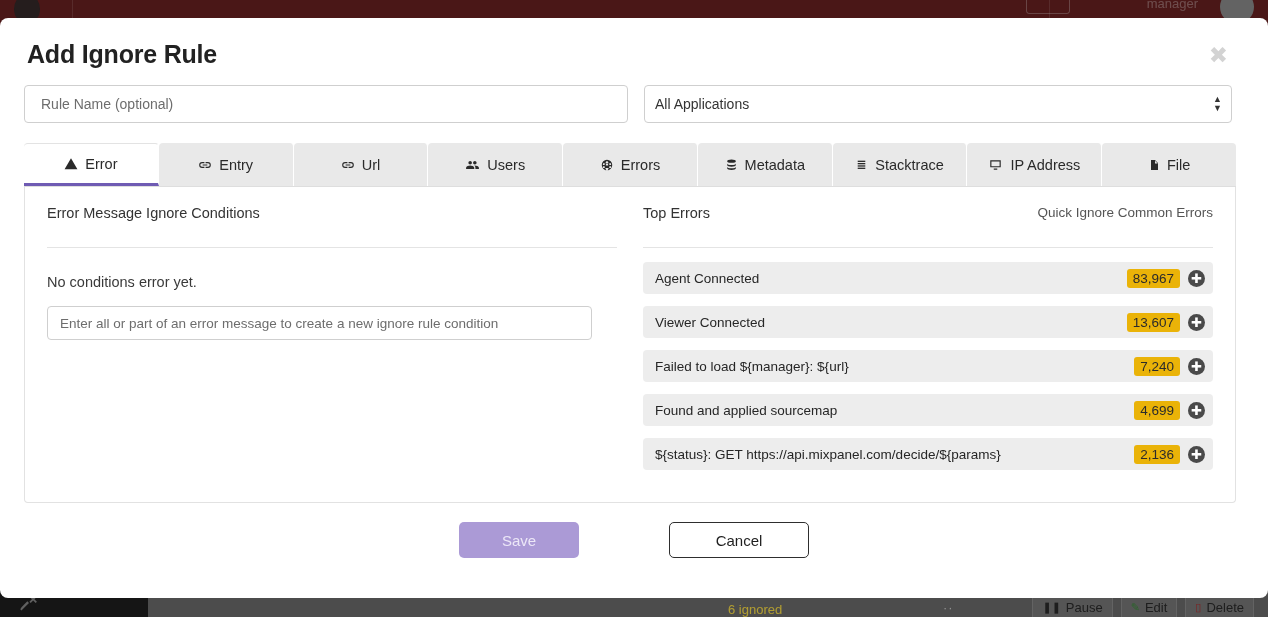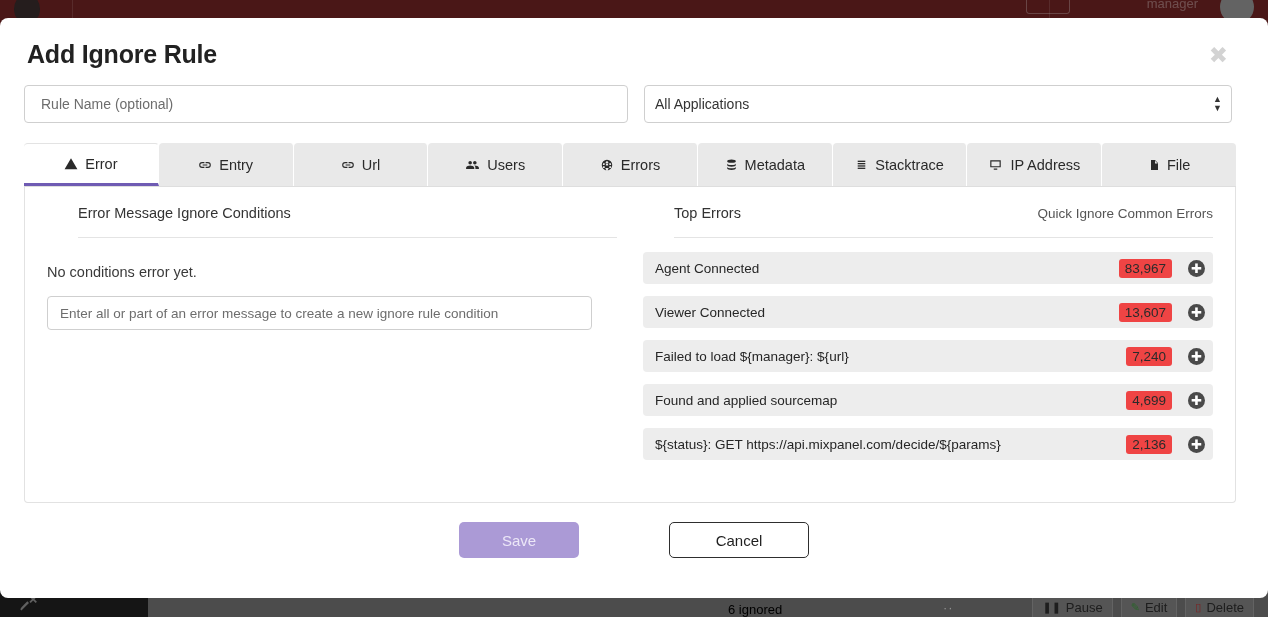--- a/index.html
+++ b/index.html
@@ -79,21 +79,21 @@
   .app-strip {
     position: absolute;
     left: 148px; bottom: 0;
     width: 1120px; height: 28px;
     background: #6e6e6e;
   }
   .app-ignored {
     position: absolute;
     left: 580px; bottom: 0px;
     font-size: 13px;
-    color: #000000;
+    color: #fde047;
   }
   .app-dots {
     position: absolute;
     left: 795px; bottom: 2px;
     font-size: 13px;
     color: #cfcfcf;
     letter-spacing: 1px;
   }
   .app-btn-row {
     position: absolute;
@@ -242,24 +242,23 @@
     padding: 18px 22px;
     gap: 26px;
   }
   .col {
     flex: 1;
     min-width: 0;
   }
   .col-header {
     display: flex;
     justify-content: space-between;
-    align-items: flex-end;
-    padding-bottom: 16px;
+    align-items: flex-start;
+    padding-bottom: 26px;
     border-bottom: 1px solid #e4e4e4;
-    margin-left: 31px;
   }
   .col-title {
     font-size: 14.5px;
     color: #333333;
   }
   .quick-link {
     font-size: 13.5px;
     color: #555555;
     cursor: pointer;
   }
@@ -298,24 +297,24 @@
     flex: 1;
     font-size: 13.5px;
     color: #262626;
     white-space: nowrap;
     overflow: hidden;
     text-overflow: ellipsis;
   }
   .error-count {
     font-size: 13.5px;
     color: #2b2b2b;
-    background: #ef4444;
+    background: #eab308;
     border-radius: 3px;
     padding: 2px 6px;
-    margin-right: 16px;
+    margin-right: 8px;
   }
   .add-btn {
     width: 17px; height: 17px;
     border-radius: 50%;
     background: #4a4a4a;
     color: #ffffff;
     display: flex;
     align-items: center;
     justify-content: center;
     font-size: 13px;

